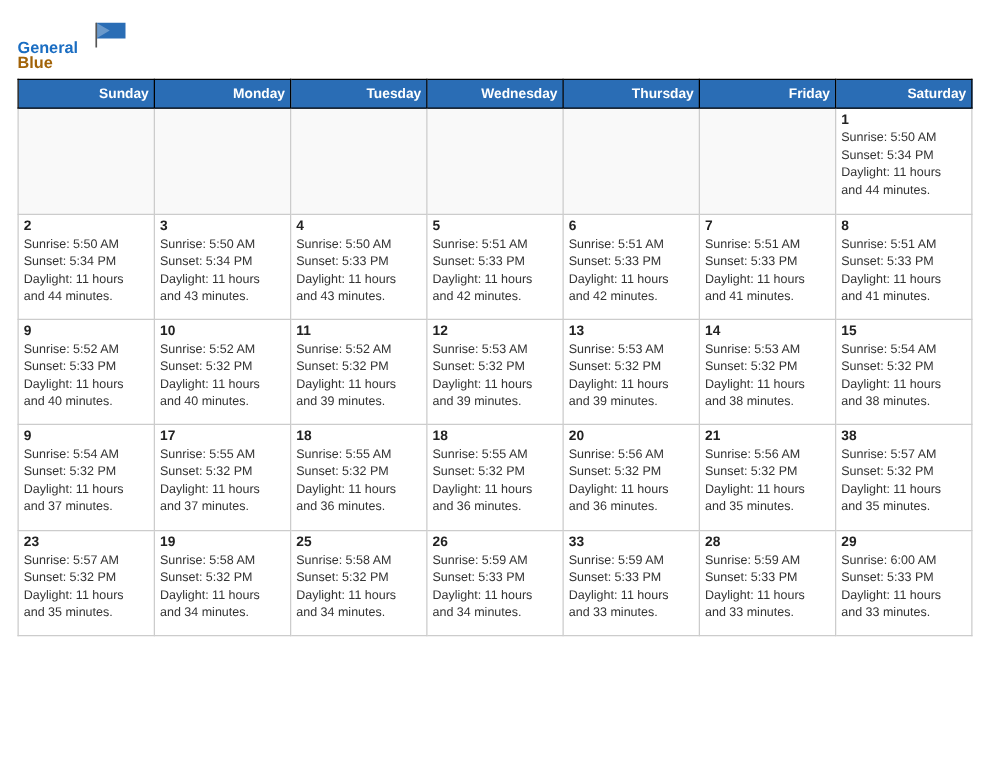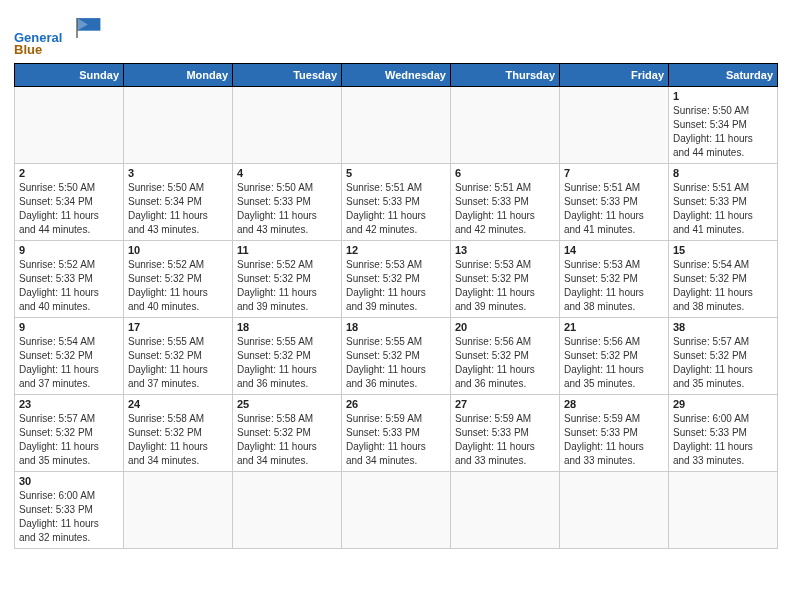--- a/index.html
+++ b/index.html
@@ -297,72 +297,57 @@
         </tr>
         <tr>
           <td>
             <span class="day-num">23</span>
             <div class="day-info" style="white-space: pre-line;">Sunrise: 5:57 AM
 Sunset: 5:32 PM
 Daylight: 11 hours
 and 35 minutes.</div>
           </td>
           <td>
-            <span class="day-num">24</span>
+            <span class="day-num">19</span>
             <div class="day-info" style="white-space: pre-line;">Sunrise: 5:58 AM
 Sunset: 5:32 PM
 Daylight: 11 hours
 and 34 minutes.</div>
           </td>
           <td>
             <span class="day-num">25</span>
             <div class="day-info" style="white-space: pre-line;">Sunrise: 5:58 AM
 Sunset: 5:32 PM
 Daylight: 11 hours
 and 34 minutes.</div>
           </td>
           <td>
             <span class="day-num">26</span>
             <div class="day-info" style="white-space: pre-line;">Sunrise: 5:59 AM
 Sunset: 5:33 PM
 Daylight: 11 hours
 and 34 minutes.</div>
           </td>
           <td>
-            <span class="day-num">27</span>
+            <span class="day-num">33</span>
             <div class="day-info" style="white-space: pre-line;">Sunrise: 5:59 AM
 Sunset: 5:33 PM
 Daylight: 11 hours
 and 33 minutes.</div>
           </td>
           <td>
             <span class="day-num">28</span>
             <div class="day-info" style="white-space: pre-line;">Sunrise: 5:59 AM
 Sunset: 5:33 PM
 Daylight: 11 hours
 and 33 minutes.</div>
           </td>
           <td>
             <span class="day-num">29</span>
             <div class="day-info" style="white-space: pre-line;">Sunrise: 6:00 AM
 Sunset: 5:33 PM
 Daylight: 11 hours
 and 33 minutes.</div>
           </td>
-        </tr>
-        <tr class="last-row">
-          <td>
-            <span class="day-num">30</span>
-            <div class="day-info" style="white-space: pre-line;">Sunrise: 6:00 AM
-Sunset: 5:33 PM
-Daylight: 11 hours
-and 32 minutes.</div>
-          </td>
-          <td class="empty-cell"></td>
-          <td class="empty-cell"></td>
-          <td class="empty-cell"></td>
-          <td class="empty-cell"></td>
-          <td class="empty-cell"></td>
-          <td class="empty-cell"></td>
         </tr>
       </tbody>
   </table>
 </div>
 
 </body></html>

